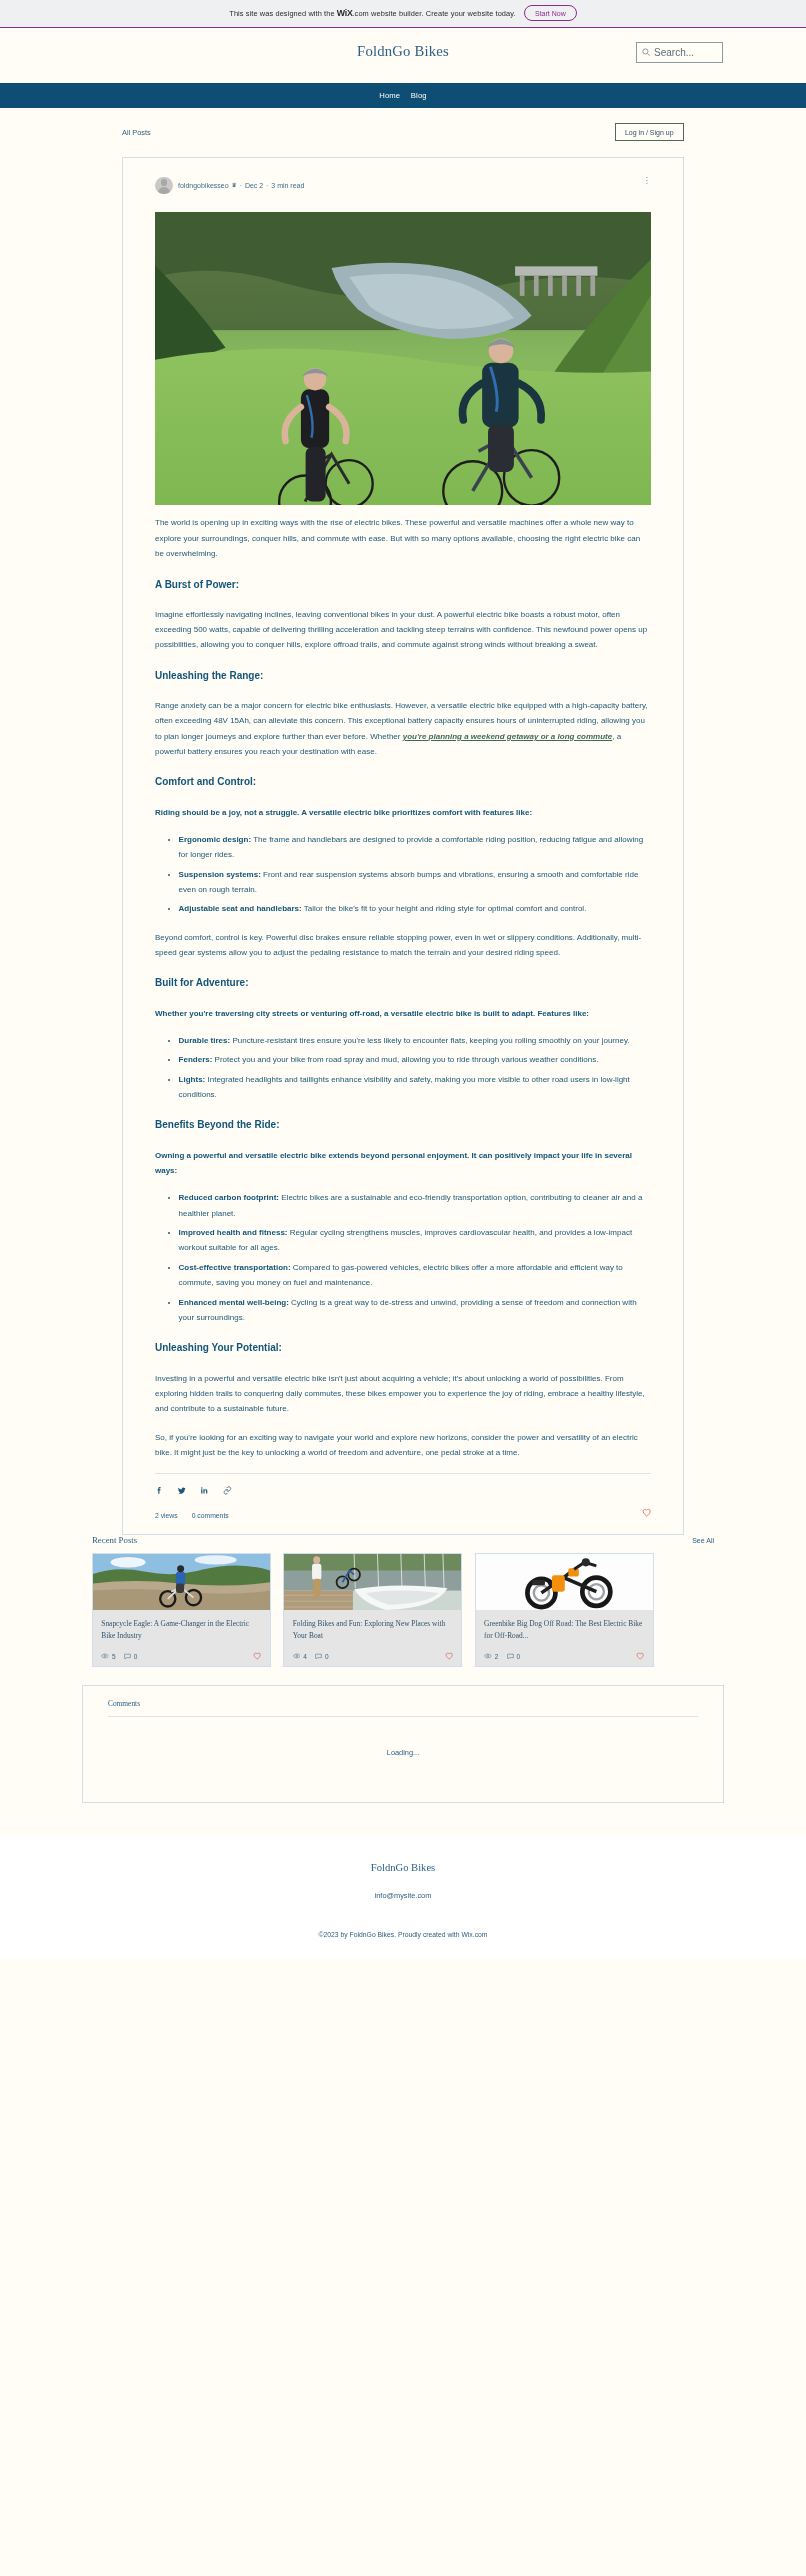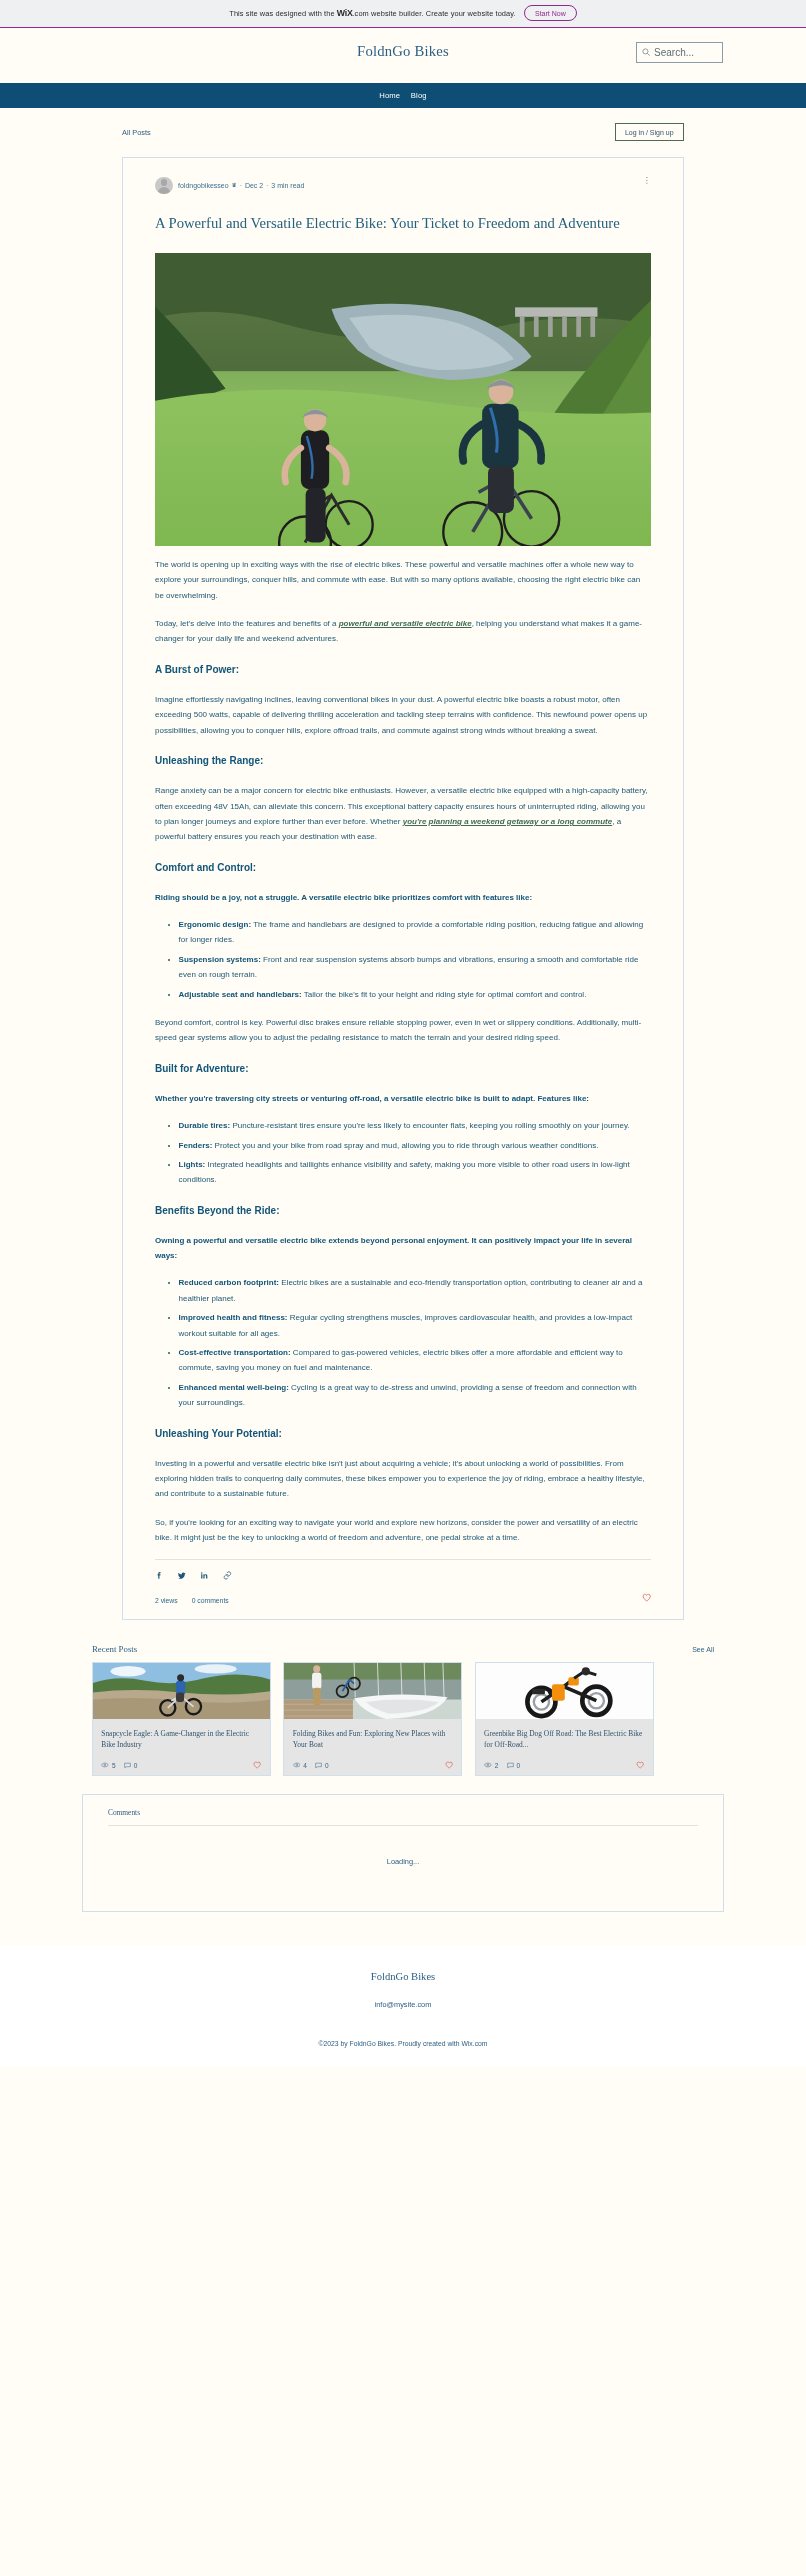--- a/index.html
+++ b/index.html
@@ -240,21 +240,21 @@
     align-items: center;
     gap: 14px;
     font-size: 6.8px;
     color: #2c6a8c;
     position: relative;
     padding-top: 4.7px;
   }
   .like-heart { position: absolute; right: 0; top: 1.2px; cursor: pointer; }
 
   
-  .recent-section { width: 622px; margin: 24px auto 0 auto; }
+  .recent-section { width: 622px; margin: 0 auto 0 auto; }
   .recent-head {
     display: flex;
     align-items: baseline;
     justify-content: space-between;
     margin-bottom: 8.3px;
   }
   .recent-title {
     font-family: "Liberation Serif", serif;
     font-size: 8.8px;
     color: #2c5f85;
@@ -368,21 +368,20 @@
       <span>foldngobikesseo</span>
       <span class="crown">♛</span>
       <span class="meta-dot">·</span>
       <span>Dec 2</span>
       <span class="meta-dot">·</span>
       <span>3 min read</span>
     </div>
     <div class="more-menu">⋮</div>
   </div>
 
-  <h1 class="post-title">A Powerful and Versatile Electric Bike: Your Ticket to Freedom and Adventure</h1>
 
   <div class="hero-image">
     <svg width="100%" height="100%" viewBox="0 0 843 496" preserveAspectRatio="none">
       <defs>
         <linearGradient id="skyG" x1="0" y1="0" x2="0" y2="1">
           <stop offset="0" stop-color="#5d7a46"></stop>
             <stop offset="1" stop-color="#4f6d3c"></stop>
         </linearGradient>
         <linearGradient id="grassG" x1="0" y1="0" x2="0" y2="1">
           <stop offset="0" stop-color="#8ec25f"></stop>
@@ -437,21 +436,20 @@
         <path d="M618,290 q42,20 38,62" stroke="#1b3540" stroke-width="13" fill="none" stroke-linecap="round"></path>
         <path d="M556,290 q-40,24 -32,62" stroke="#1b3540" stroke-width="13" fill="none" stroke-linecap="round"></path>
         <path d="M570,262 q16,48 10,76" stroke="#2f6fb0" stroke-width="5" fill="none"></path>
       </g>
     </svg>
   </div>
 
   <div class="article-body">
     <p>The world is opening up in exciting ways with the rise of electric bikes. These powerful and versatile machines offer a whole new way to explore your surroundings, conquer hills, and commute with ease. But with so many options available, choosing the right electric bike can be overwhelming.</p>
 
-    <p><span>Today, let's delve into the features and benefits of a </span><a class="inline-link" href="#">powerful and versatile electric bike</a><span>, helping you understand what makes it a game-changer for your daily life and weekend adventures.</span></p>
 
     <h3>A Burst of Power:</h3>
     <p>Imagine effortlessly navigating inclines, leaving conventional bikes in your dust. A powerful electric bike boasts a robust motor, often exceeding 500 watts, capable of delivering thrilling acceleration and tackling steep terrains with confidence. This newfound power opens up possibilities, allowing you to conquer hills, explore offroad trails, and commute against strong winds without breaking a sweat.</p>
 
     <h3>Unleashing the Range:</h3>
     <p><span>Range anxiety can be a major concern for electric bike enthusiasts. However, a versatile electric bike equipped with a high-capacity battery, often exceeding 48V 15Ah, can alleviate this concern. This exceptional battery capacity ensures hours of uninterrupted riding, allowing you to plan longer journeys and explore further than ever before. Whether </span><a class="inline-link" href="#">you're planning a weekend getaway or a long commute</a><span>, a powerful battery ensures you reach your destination with ease.</span></p>
 
     <h3>Comfort and Control:</h3>
     <p class="lead-bold">Riding should be a joy, not a struggle. A versatile electric bike prioritizes comfort with features like:</p>
     <ul>

